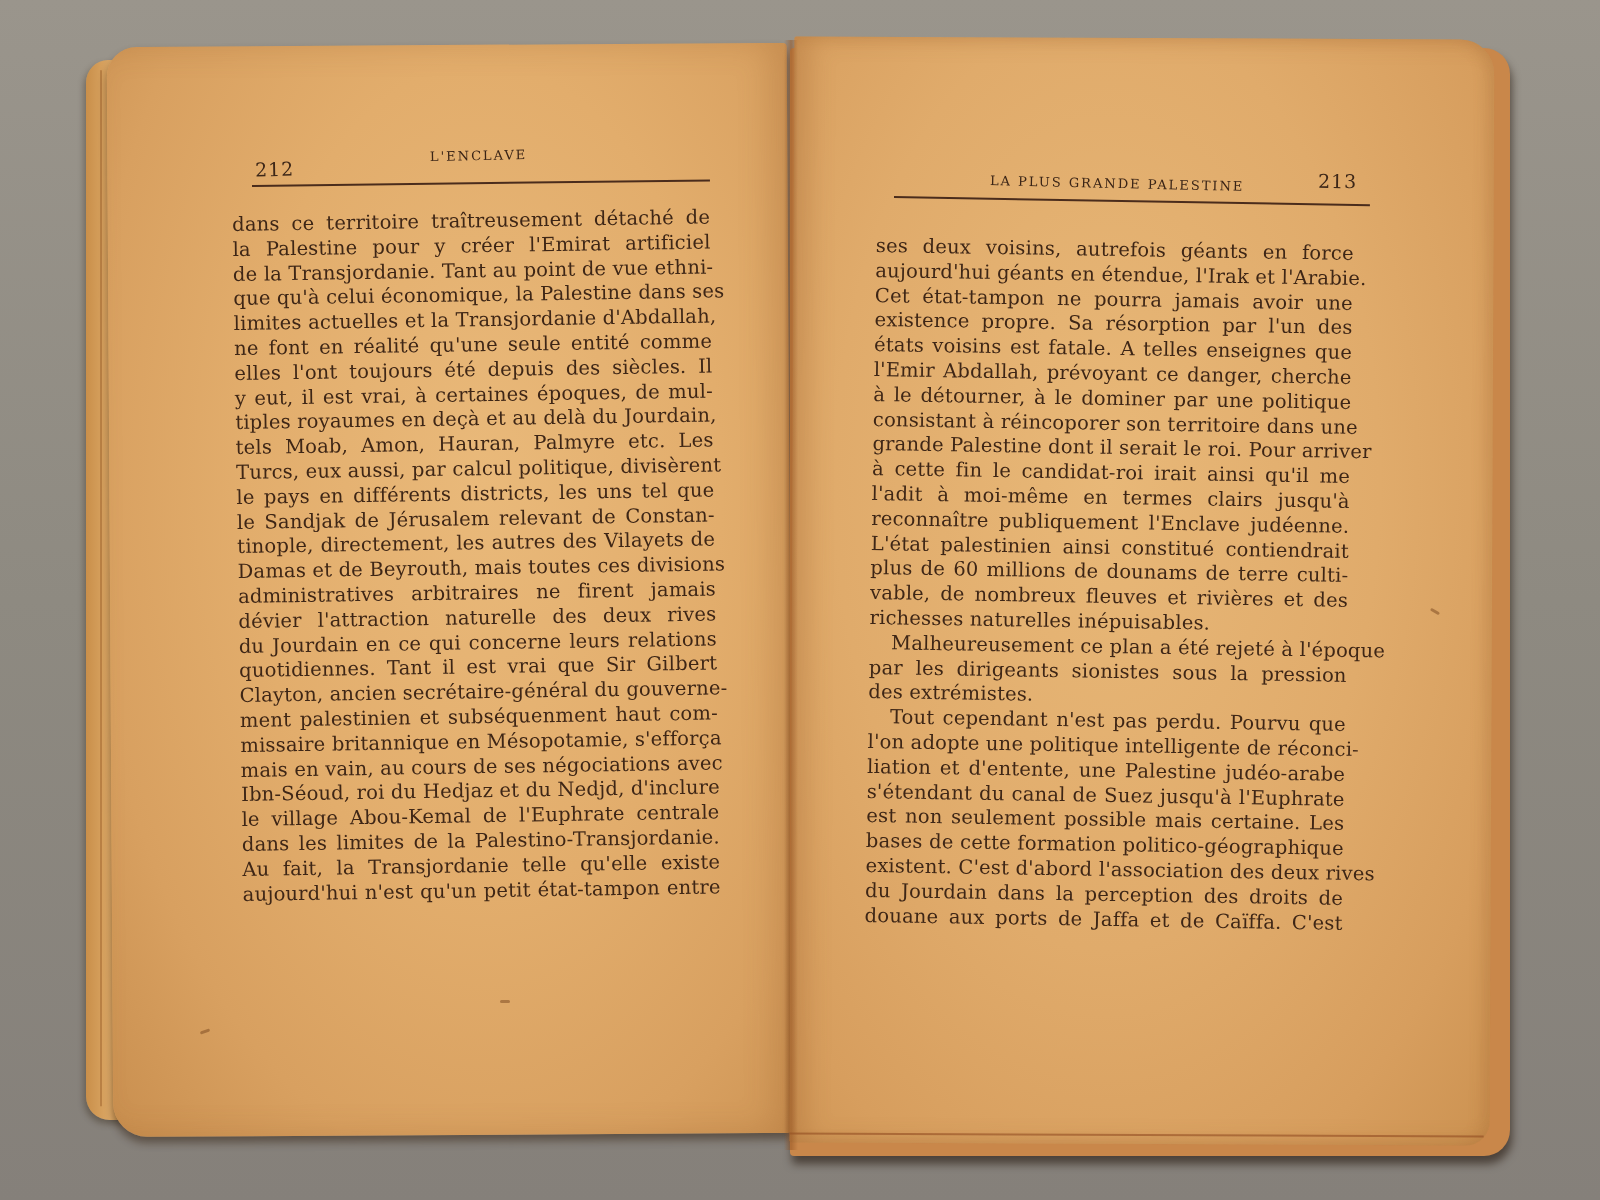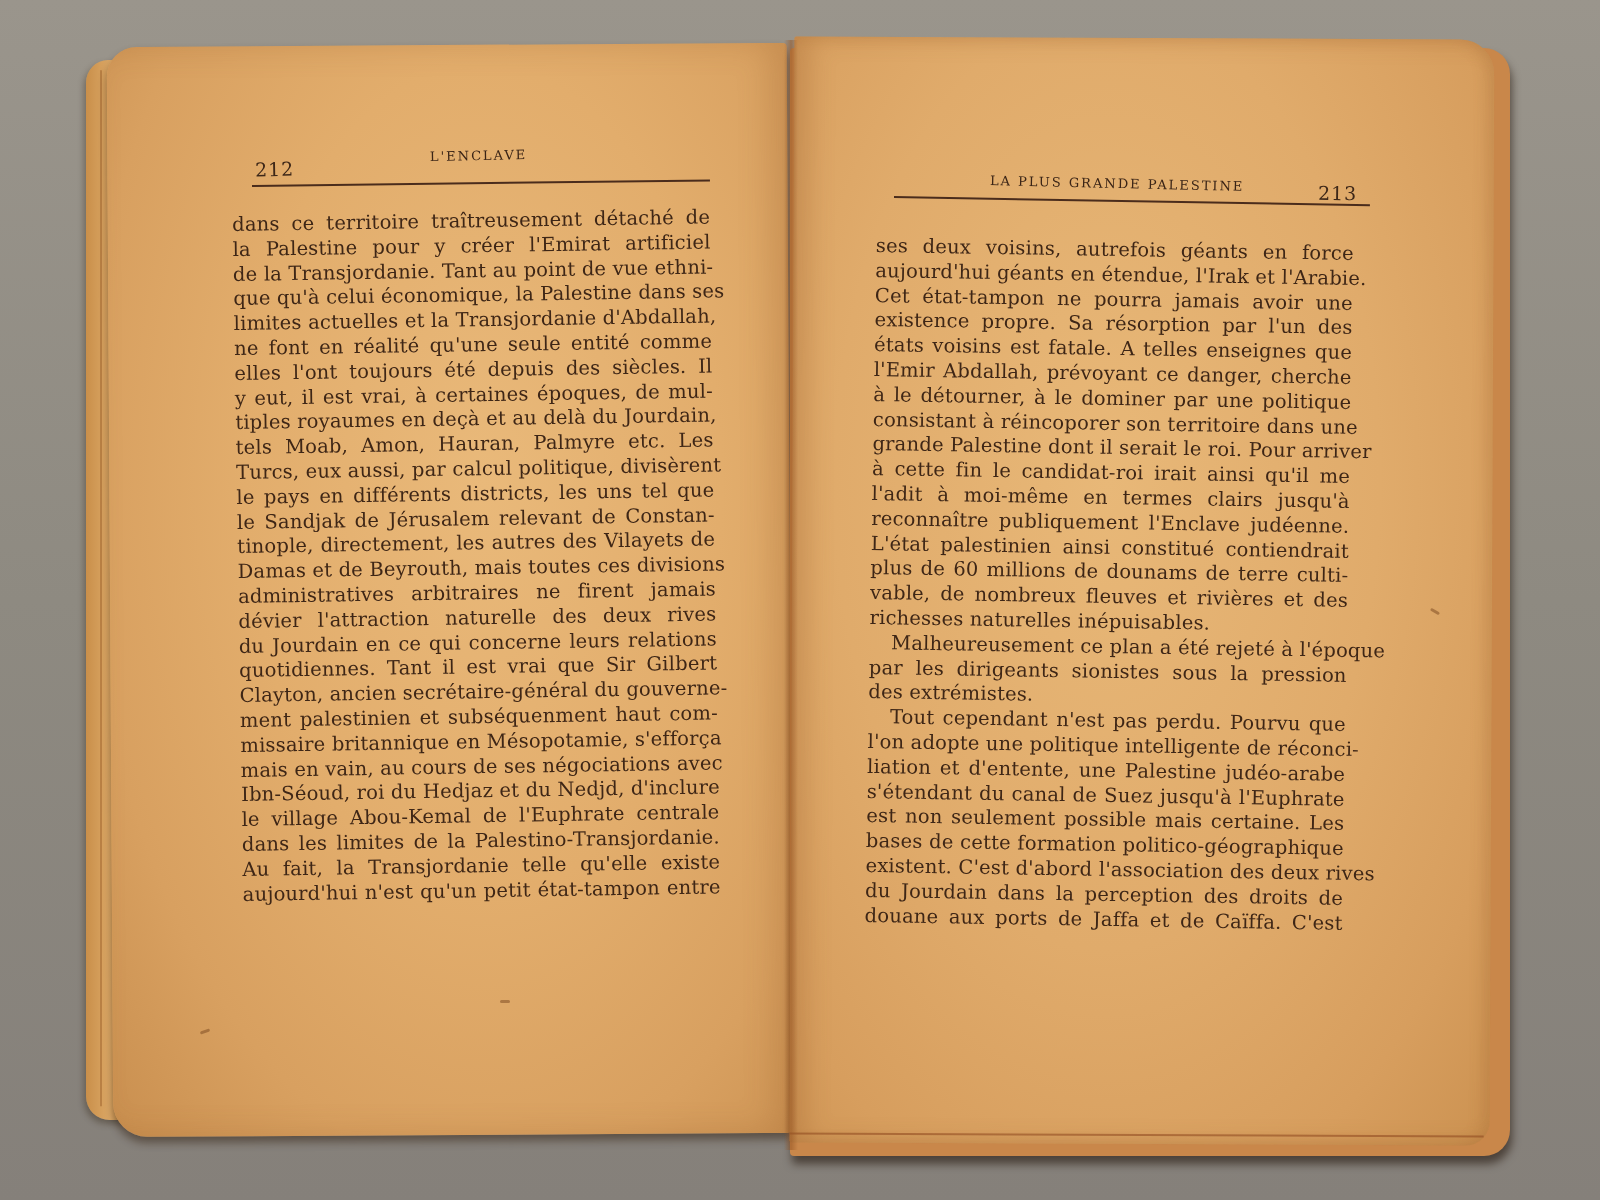--- a/index.html
+++ b/index.html
@@ -114,21 +114,21 @@
       height: 2px;
       background: #4a2c1c;
       transform-origin: left center;
     }
 
     .left-head-num { left: 255px; top: 158px; transform: rotate(-1.2deg); }
     .left-head-title { left: 430px; top: 148px; transform: rotate(-1.2deg); }
     .left-rule { left: 252px; top: 185px; width: 458px; transform: rotate(-0.7deg); }
 
     .right-head-title { left: 990px; top: 176px; transform: rotate(1.3deg); }
-    .right-head-num { left: 1318px; top: 182px; transform: rotate(0.8deg); }
+    .right-head-num { left: 1318px; top: 170px; transform: rotate(0.8deg); }
     .right-rule { left: 894px; top: 196px; width: 476px; transform: rotate(1.0deg); }
 
     
     .text-block {
       position: absolute;
       color: #3e2616;
       font-family: "DejaVu Serif", "Liberation Serif", serif;
       font-size: 19.5px;
       line-height: 24.8px;
       text-align: justify;

